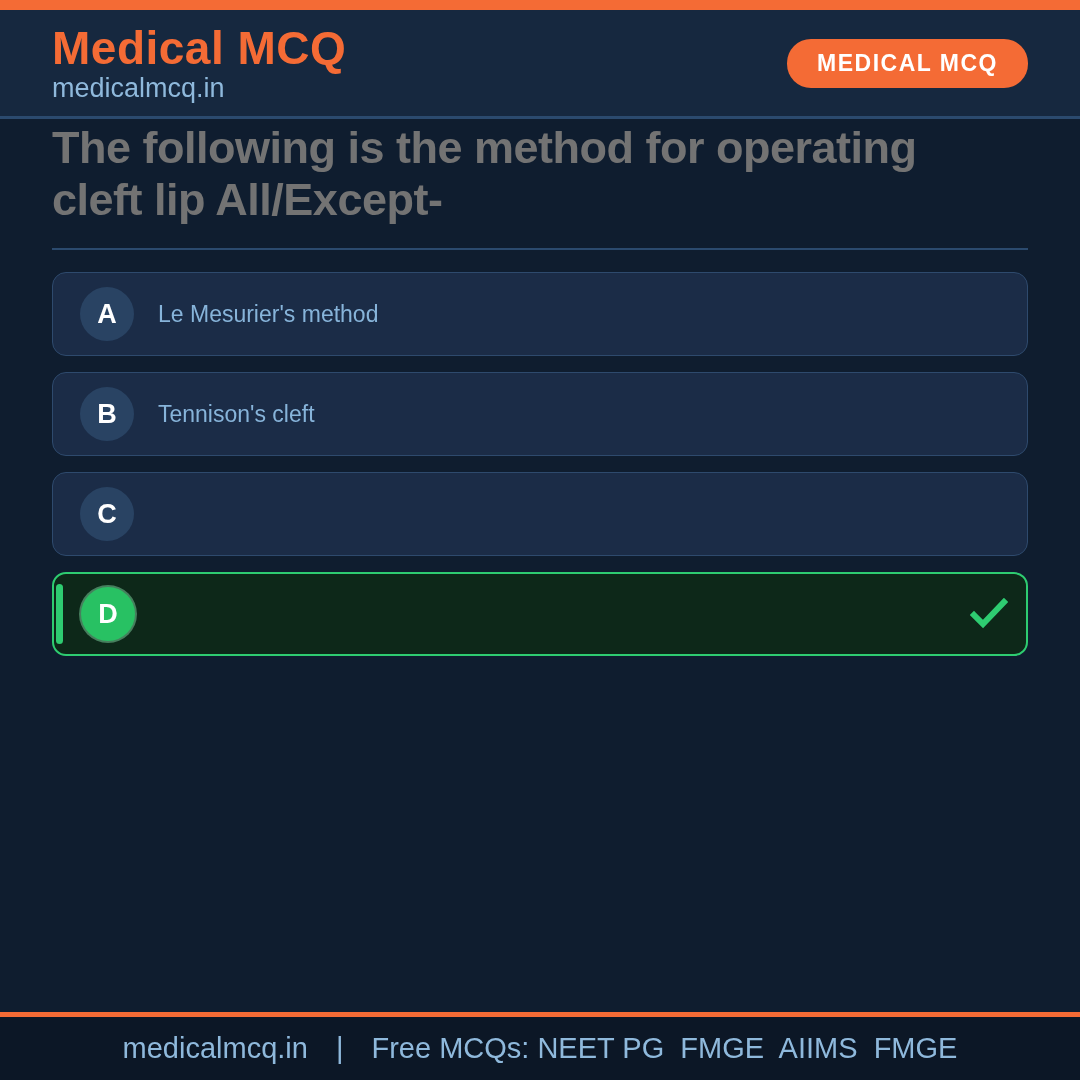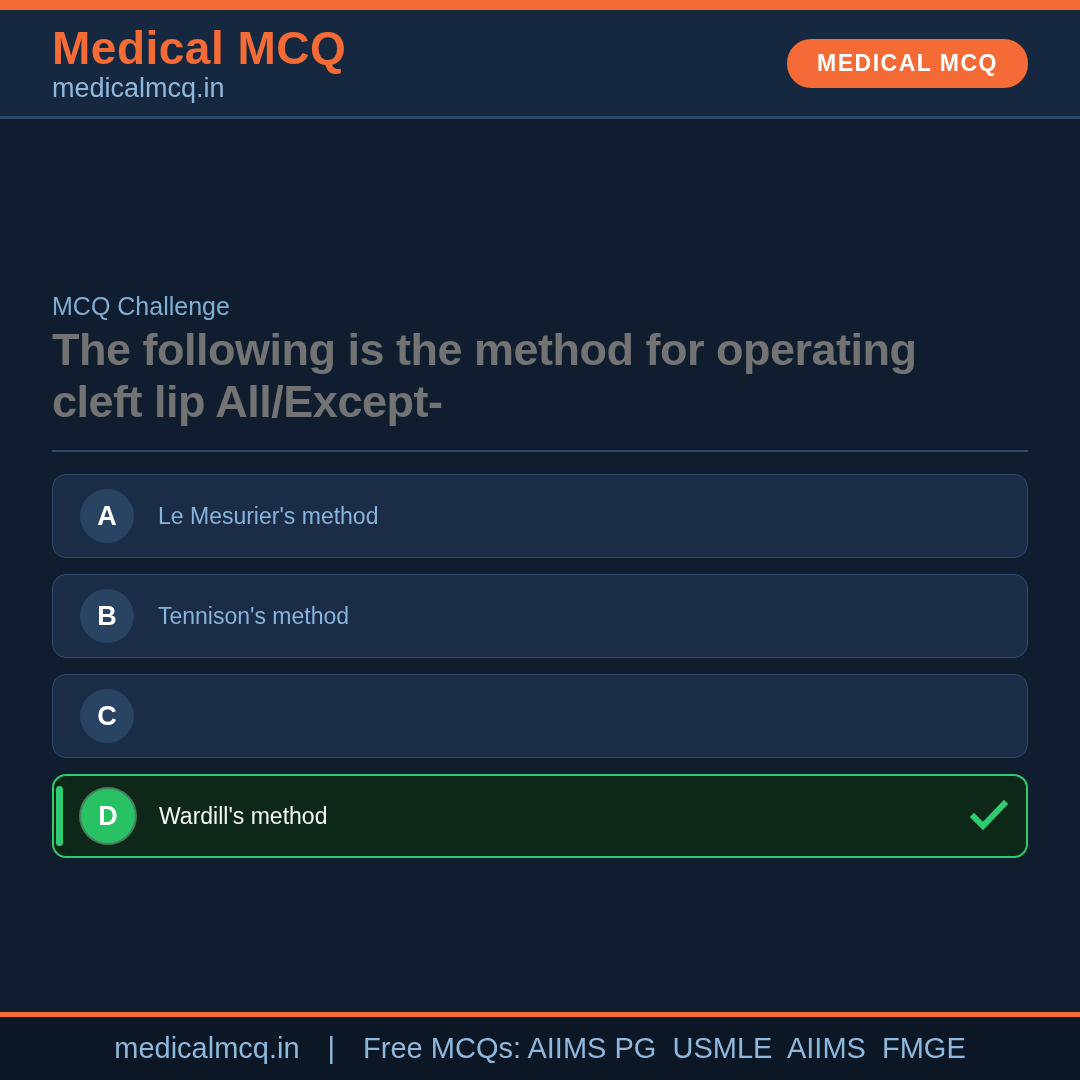--- a/index.html
+++ b/index.html
@@ -175,59 +175,57 @@
 
   <div class="header">
     <div>
       <div class="brand-title">Medical MCQ</div>
       <div class="brand-domain">medicalmcq.in</div>
     </div>
     <div class="brand-badge">MEDICAL MCQ</div>
   </div>
 
   <div class="main">
-    <div class="eyebrow">MCQ Challenge</div>
     <div class="question">The following is the method for operating cleft lip All/Except-</div>
     <div class="divider"></div>
 
     <div class="options">
 
       <div class="option">
 
         <span class="option-badge">A</span>
         <span class="option-text">Le Mesurier's method</span>
 
       </div>
 
       <div class="option">
 
         <span class="option-badge">B</span>
-        <span class="option-text">Tennison's method</span>
+        <span class="option-text">Tennison's cleft</span>
 
       </div>
 
       <div class="option">
 
         <span class="option-badge">C</span>
 
       </div>
 
       <div class="option correct">
         <span class="accent-bar"></span>
         <span class="option-badge">D</span>
-        <span class="option-text">Wardill's method</span>
         <span class="check">
           <svg width="38" height="32" viewBox="0 0 38 32">
               <path d="M4 17 L13 26 L34 4" fill="none" stroke="#2ECC71" stroke-width="6" stroke-linecap="square"></path>
             </svg>
         </span>
       </div>
 
     </div>
   </div>
 
   <div class="footer">
     <span>medicalmcq.in</span>
     <span>|</span>
-    <span class="tagline">Free MCQs: AIIMS PG  USMLE  AIIMS  FMGE</span>
+    <span class="tagline">Free MCQs: NEET PG  FMGE  AIIMS  FMGE</span>
   </div>
 
 </div>
 
 </body></html>

